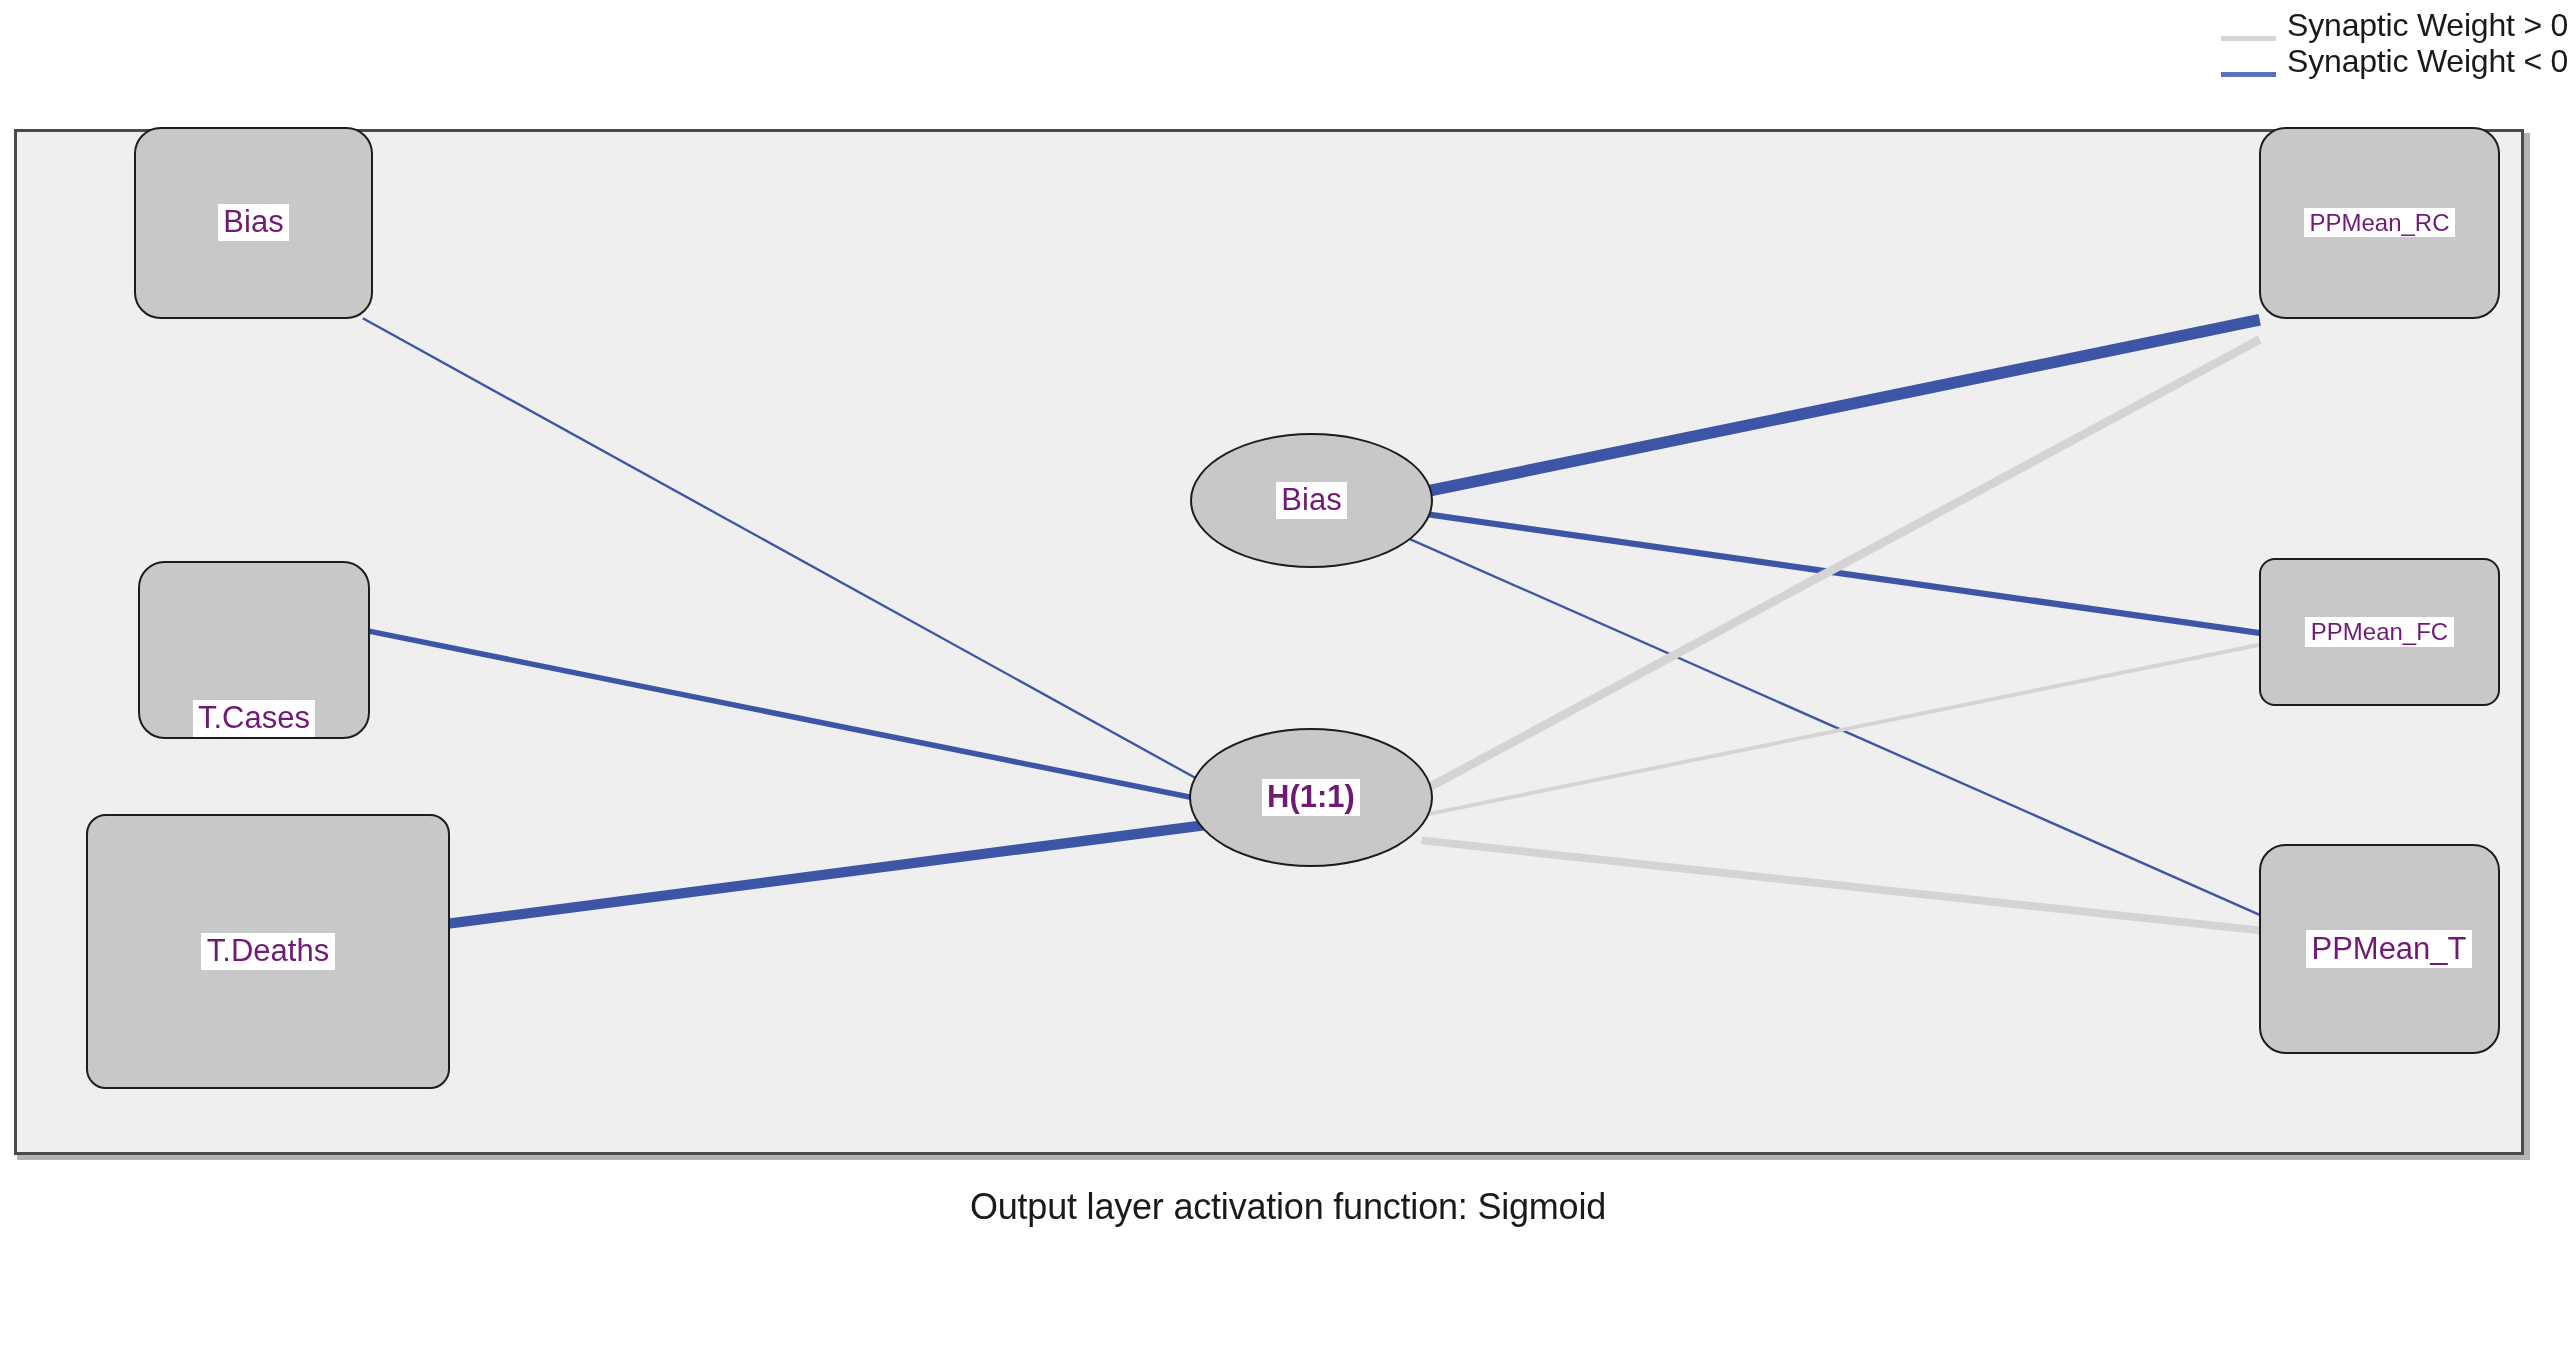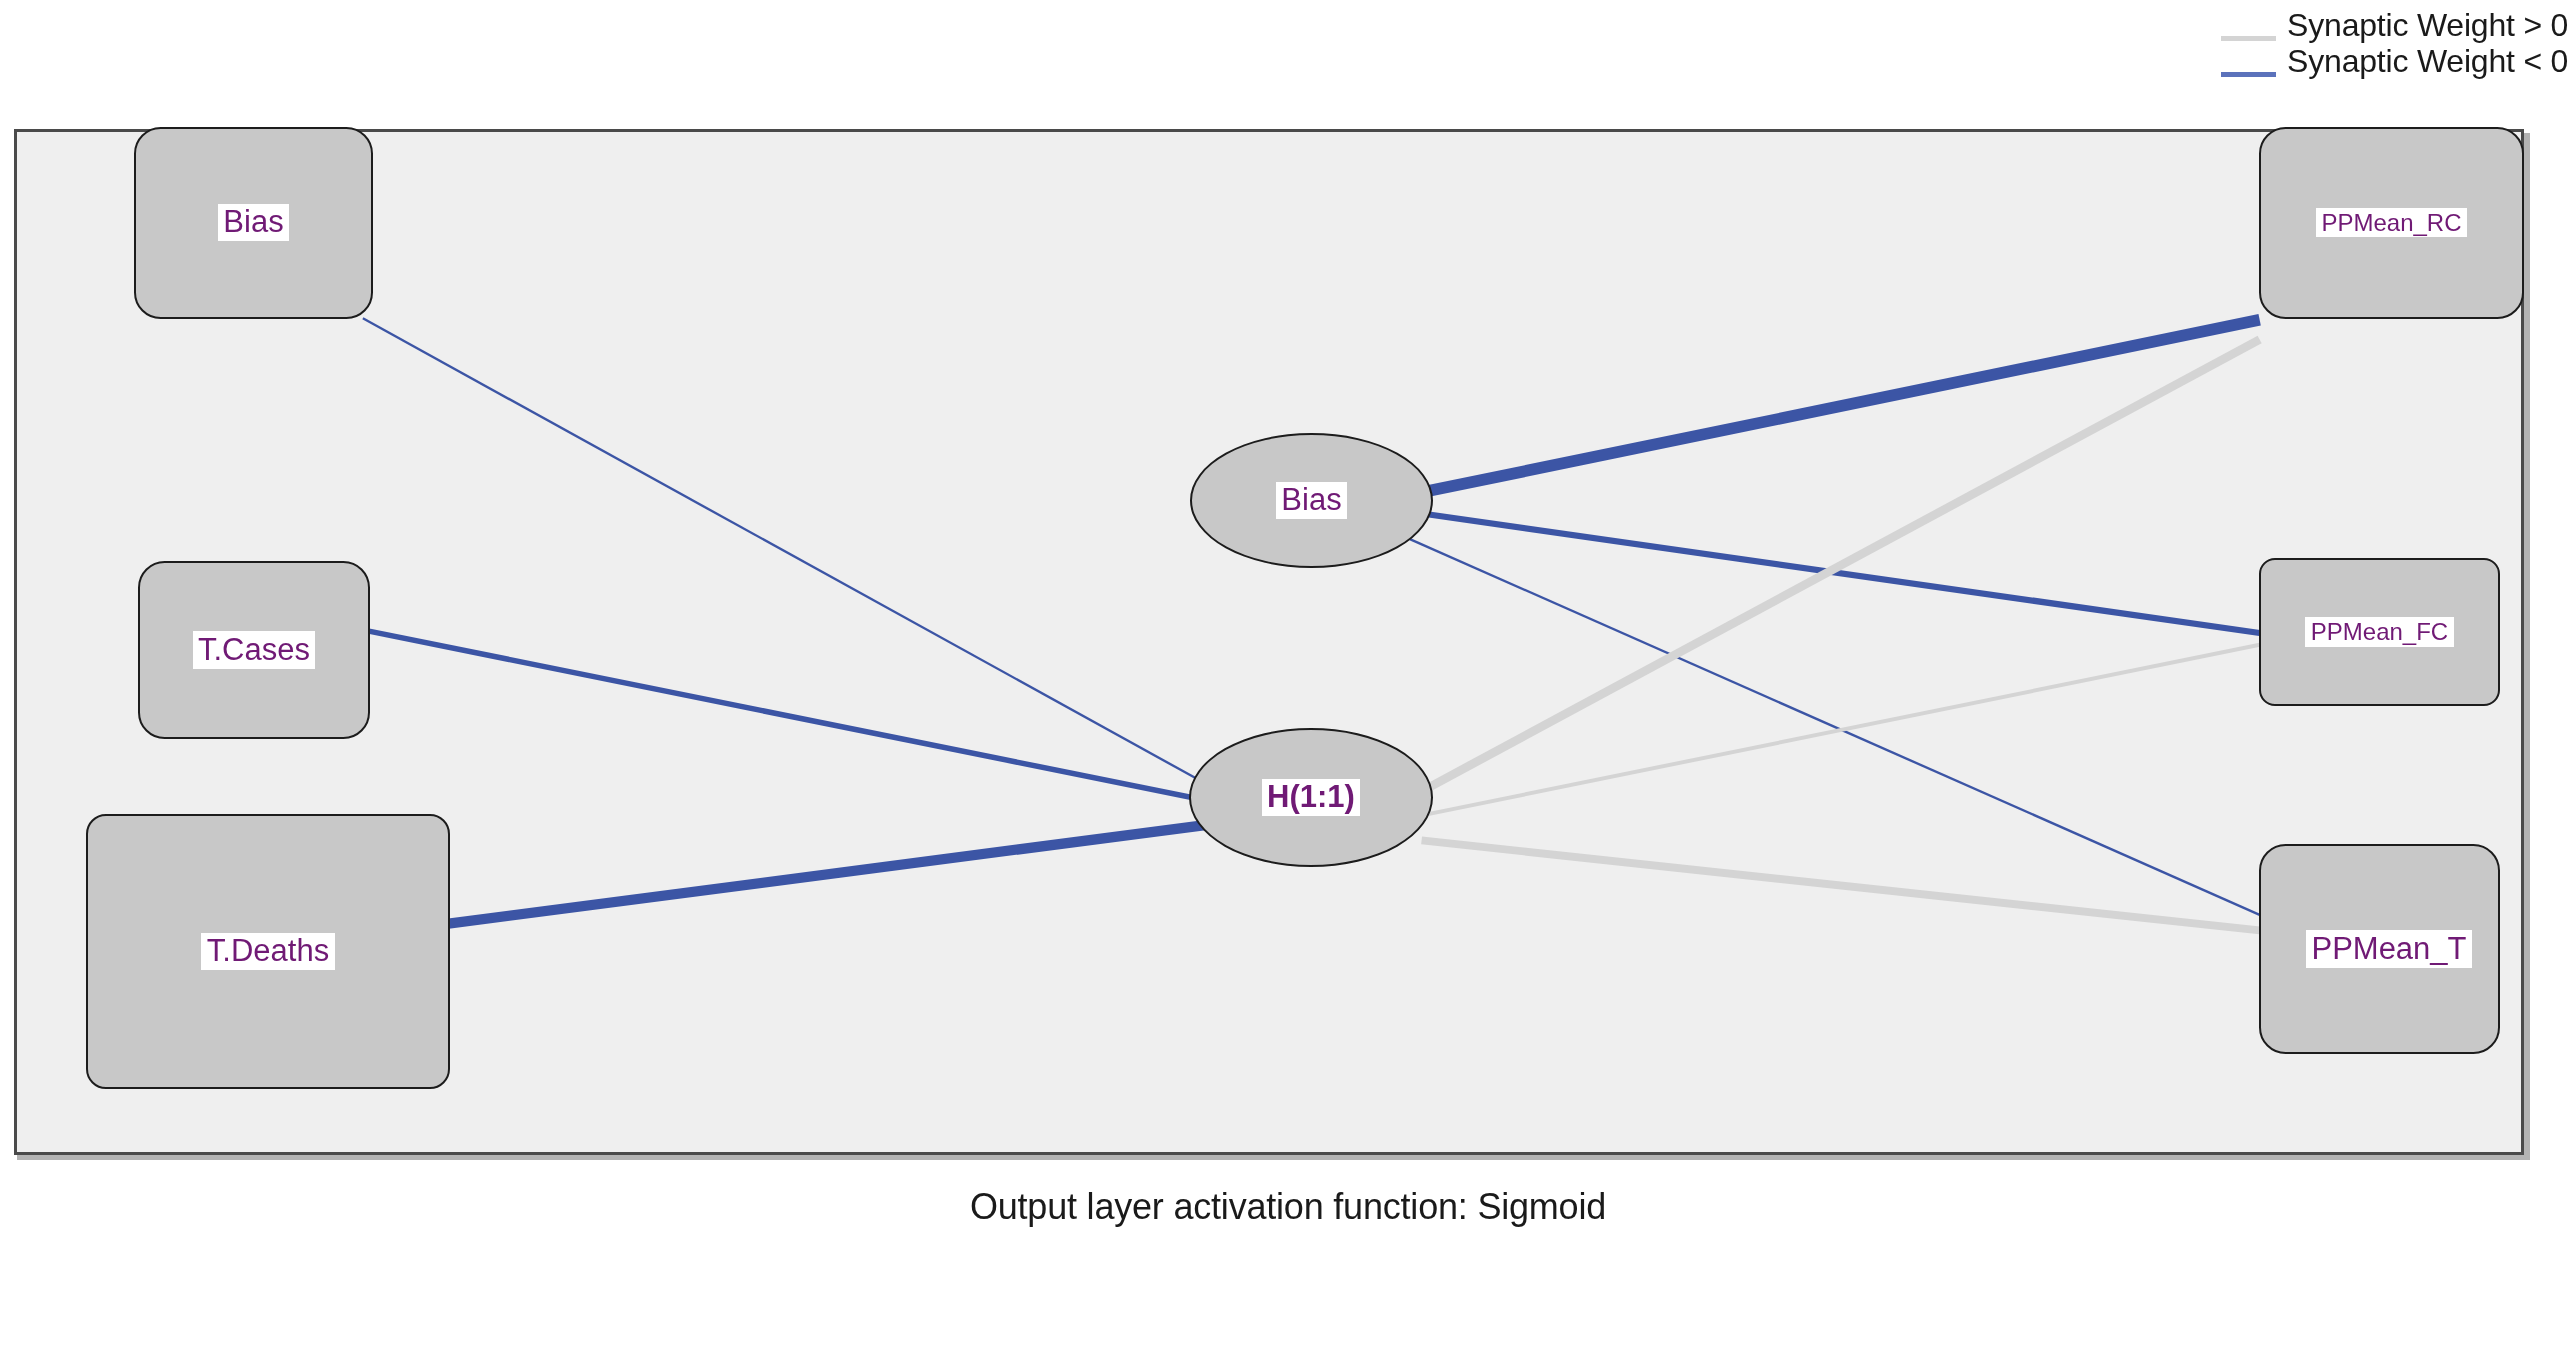--- a/index.html
+++ b/index.html
@@ -165,37 +165,37 @@
 
         <line x1="1790" y1="845" x2="2866" y2="265" stroke="#d4d4d4" stroke-width="11"></line>
         <line x1="1800" y1="872" x2="2866" y2="655" stroke="#d4d4d4" stroke-width="5"></line>
         <line x1="1795" y1="905" x2="2866" y2="1020" stroke="#d4d4d4" stroke-width="10"></line>
       </svg>
 
       <div class="node rect" style="left:117px; top:-5.5px; width:239px; height:192px;">
         <span class="node-label">Bias</span>
       </div>
 
-      <div class="node rect" style="left:121px; top:429px; width:232px; height:178px;">
+      <div class="node rect" style="left:121px; top:429px; width:232px; height:178px;align-items:flex-end;">
         <span class="node-label">T.Cases</span>
       </div>
 
       <div class="node rect" style="left:69px; top:682px; width:364px; height:275px; border-radius:20px;">
         <span class="node-label">T.Deaths</span>
       </div>
 
       <div class="node ellipse" style="left:1173px; top:301px; width:243px; height:135px;">
         <span class="node-label">Bias</span>
       </div>
 
       <div class="node ellipse" style="left:1172px; top:596px; width:244px; height:139px;font-weight:bold;">
         <span class="node-label">H(1:1)</span>
       </div>
 
-      <div class="node rect" style="left:2242px; top:-5.5px; width:265px; height:192px;">
+      <div class="node rect" style="left:2242px; top:-5.5px; width:241px; height:192px;">
         <span class="node-label small">PPMean_RC</span>
       </div>
 
       <div class="node rect" style="left:2242px; top:426px; width:241px; height:148px;border-radius:16px;">
         <span class="node-label small">PPMean_FC</span>
       </div>
 
       <div class="node rect" style="left:2242px; top:712px; width:241px; height:210px;padding-left:19px;">
         <span class="node-label">PPMean_T</span>
       </div>

